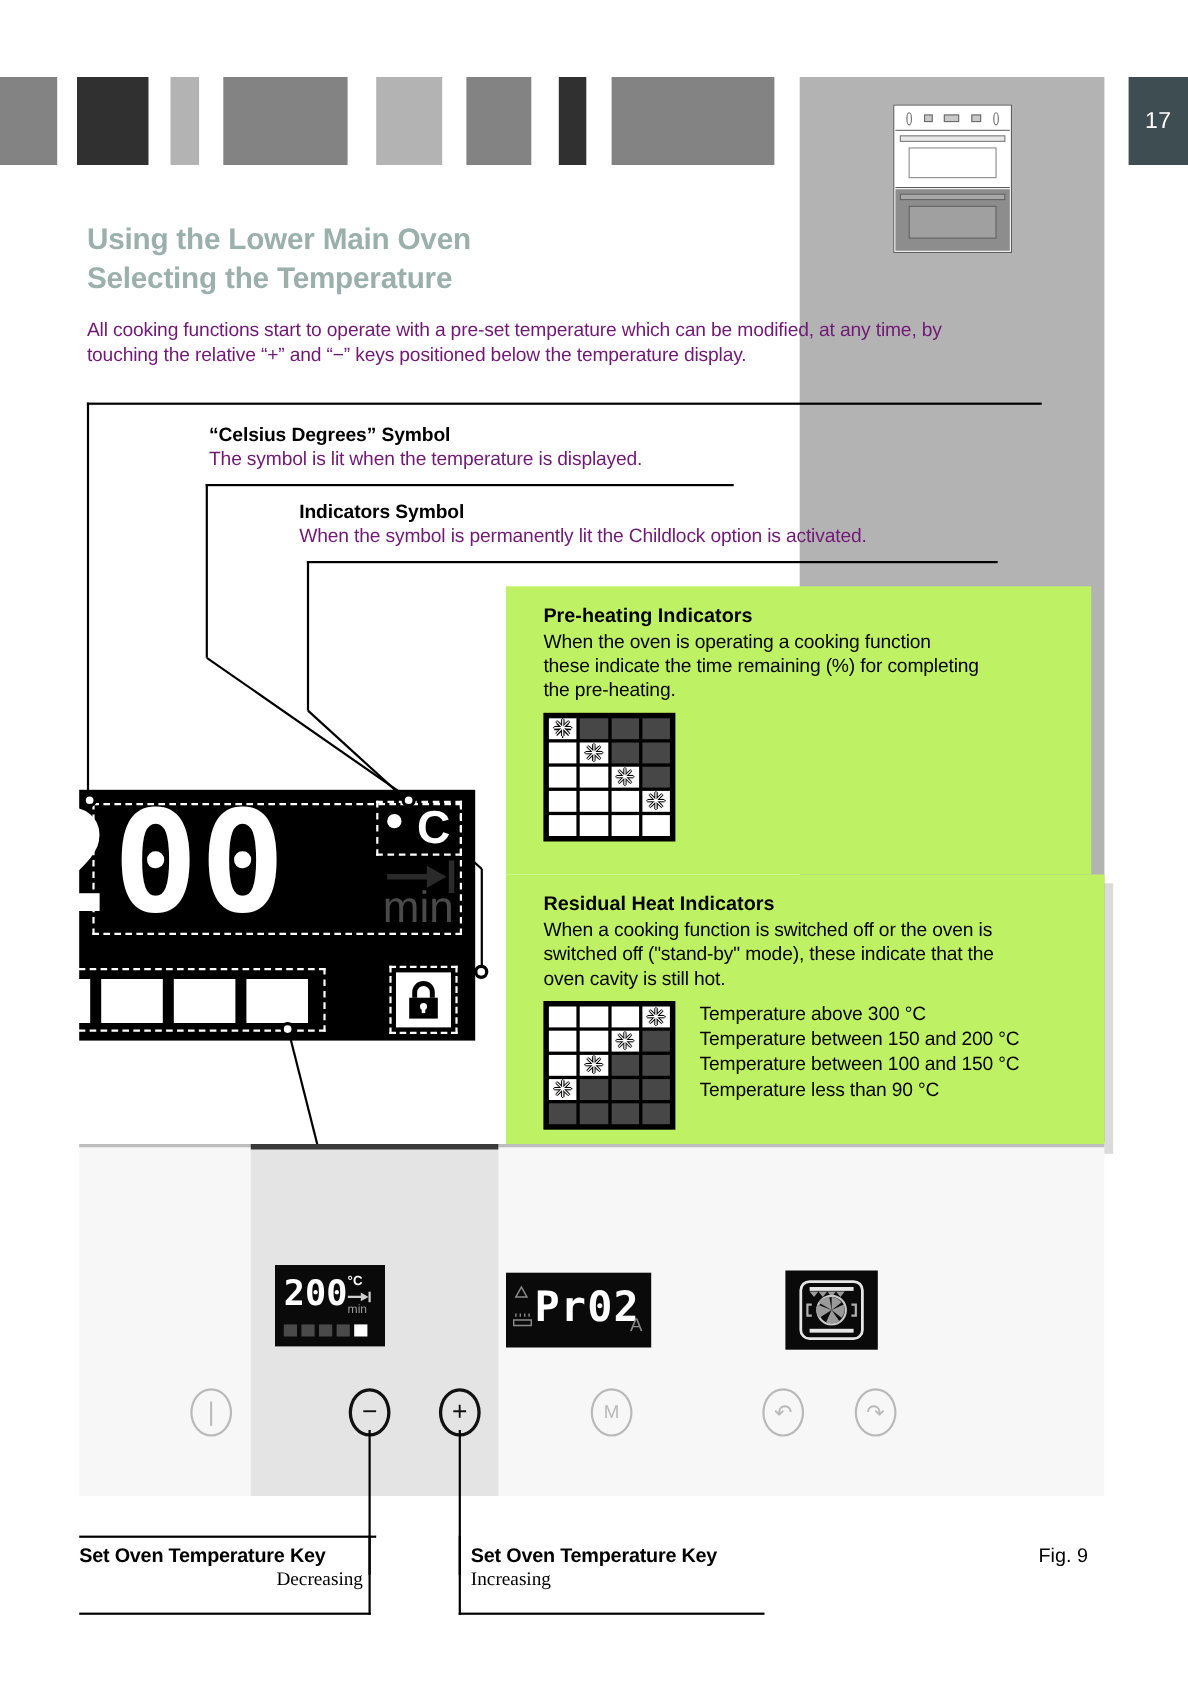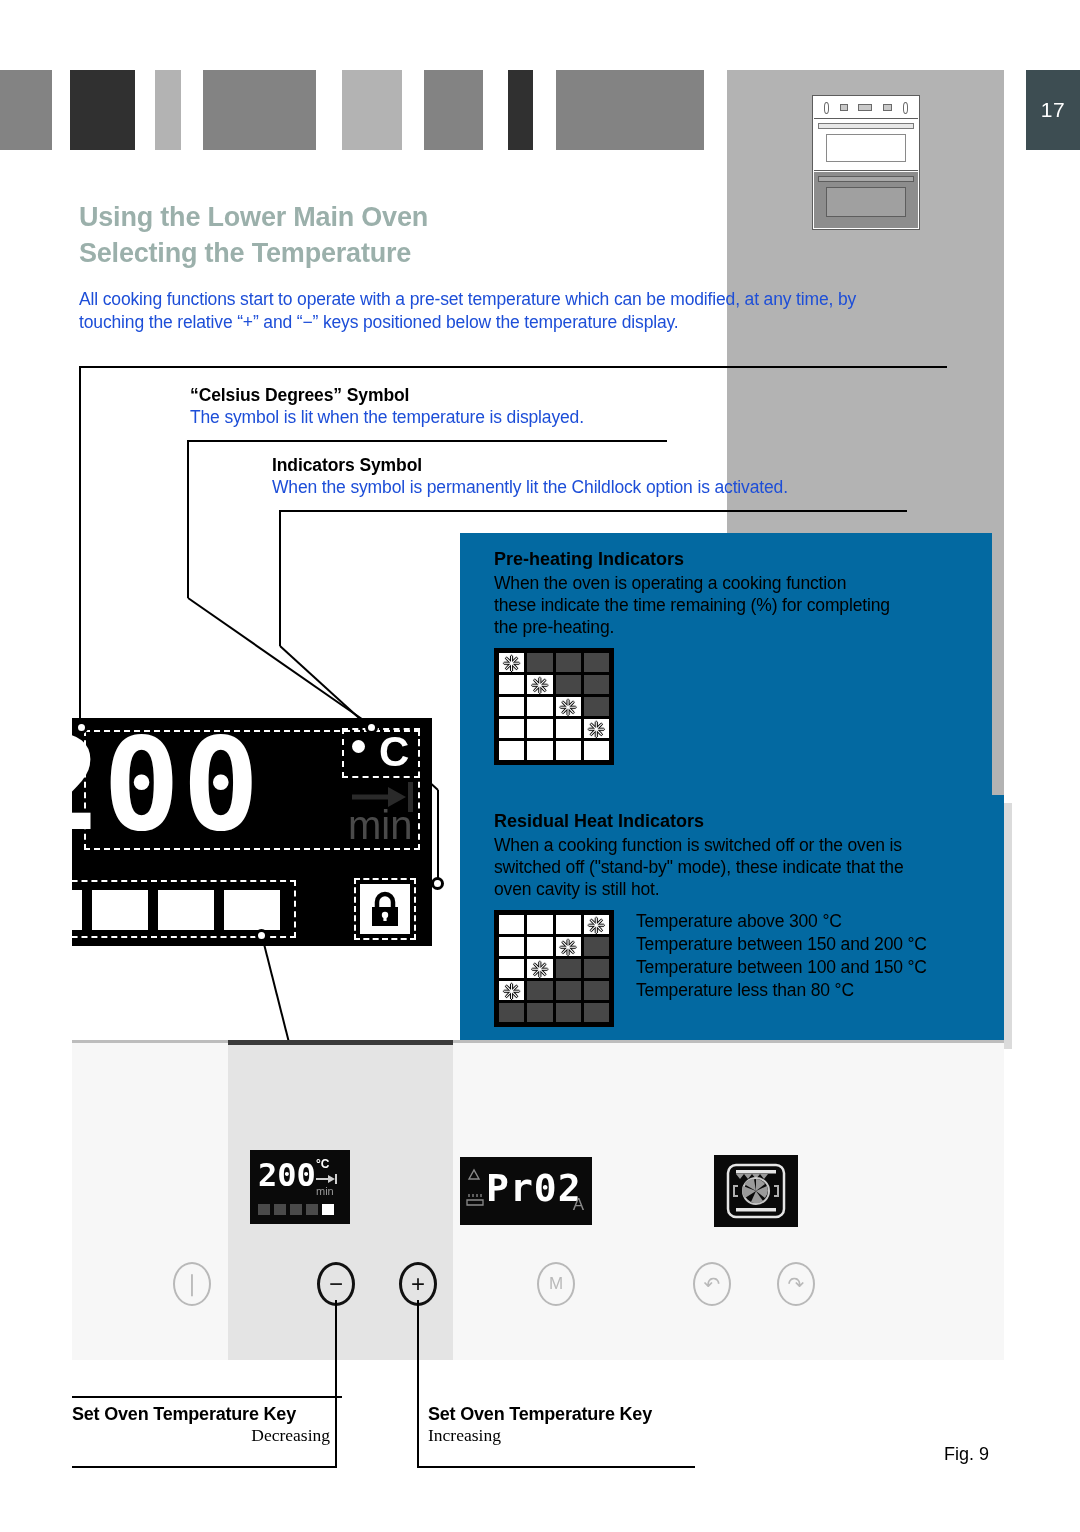--- a/index.html
+++ b/index.html
@@ -53,32 +53,32 @@
   .oven-glass2 { margin: 5px 8px 0; height: 30px; border: 1px solid #5d5d5d; background: #a0a0a0; }
 
   
   .title {
     position: absolute; left: 79px; top: 200px; width: 620px;
     color: #9bb0ab; font-weight: bold; font-size: 27px; line-height: 1.32;
     letter-spacing: -.2px;
   }
 
   .sec-h { font-weight: bold; font-size: 17.5px; color: #000; letter-spacing: -.1px; }
-  .sec-p { font-size: 17.5px; color: #1d4ed8; line-height: 1.33; letter-spacing: -.15px; }
+  .sec-p { font-size: 17.5px; color: #701a75; line-height: 1.33; letter-spacing: -.15px; }
 
   .block-a { position: absolute; left: 79px; top: 288px; width: 890px; }
   .block-b { position: absolute; left: 190px; top: 385px; width: 780px; }
   .block-c { position: absolute; left: 272px; top: 455px; width: 700px; }
 
   
   .rule { position: absolute; background: #000; }
 
   
   .panel {
-    position: absolute; background: #0369a1;
+    position: absolute; background: #bef264;
     padding: 16px 20px 14px 34px;
   }
   .panel.pre { left: 460px; top: 533px; width: 532px; height: 262px; }
   .panel.res { left: 460px; top: 795px; width: 544px; height: 246px;
                box-shadow: 8px 8px 0 rgba(0,0,0,.14); }
   .p-h { font-weight: bold; font-size: 18px; margin-bottom: 2px; }
   .p-p { font-size: 17.5px; line-height: 1.265; letter-spacing: -.15px; }
 
   .ind-row { display: flex; margin-top: 10px; }
   .grid { background: #000; padding: 5px; display: grid;
@@ -285,21 +285,21 @@
           <div class="cell off"></div>
           <div class="cell off"></div>
           <div class="cell off"></div>
           <div class="cell off"></div>
           <div class="cell off"></div>
         </div>
       <div class="ind-list" id="res-legend">
           <div>Temperature above 300 °C</div>
           <div>Temperature between 150 and 200 °C</div>
           <div>Temperature between 100 and 150 °C</div>
-          <div>Temperature less than 80 °C</div>
+          <div>Temperature less than 90 °C</div>
         </div>
     </div>
   </div>
 
   <div class="lcd"></div>
   <div class="lcd-top" style="left:84px; top:730px; width:336px; height:120px;"></div>
   <div class="lcd-digits">200</div>
   <div class="celsius-box"></div>
   <div class="deg-dot"></div>
   <div class="deg-c">C</div>
@@ -414,15 +414,15 @@
   </div>
 
   <div class="rule" style="left:417px; top:1396px; width:2px; height:72px;"></div>
   <div class="rule" style="left:417px; top:1466px; width:278px; height:2px;"></div>
 
   <div class="cap" style="left:428px; top:1404px; width:268px;">
     <div class="cap-h">Set Oven Temperature Key</div>
     <div class="cap-s">Increasing</div>
   </div>
 
-  <div class="cap" style="left:944px; top:1404px; font-size:18px;margin-top:40px;">Fig. 9</div>
+  <div class="cap" style="left:944px; top:1404px; font-size:18px;">Fig. 9</div>
 
 </div>
 
 </body></html>

